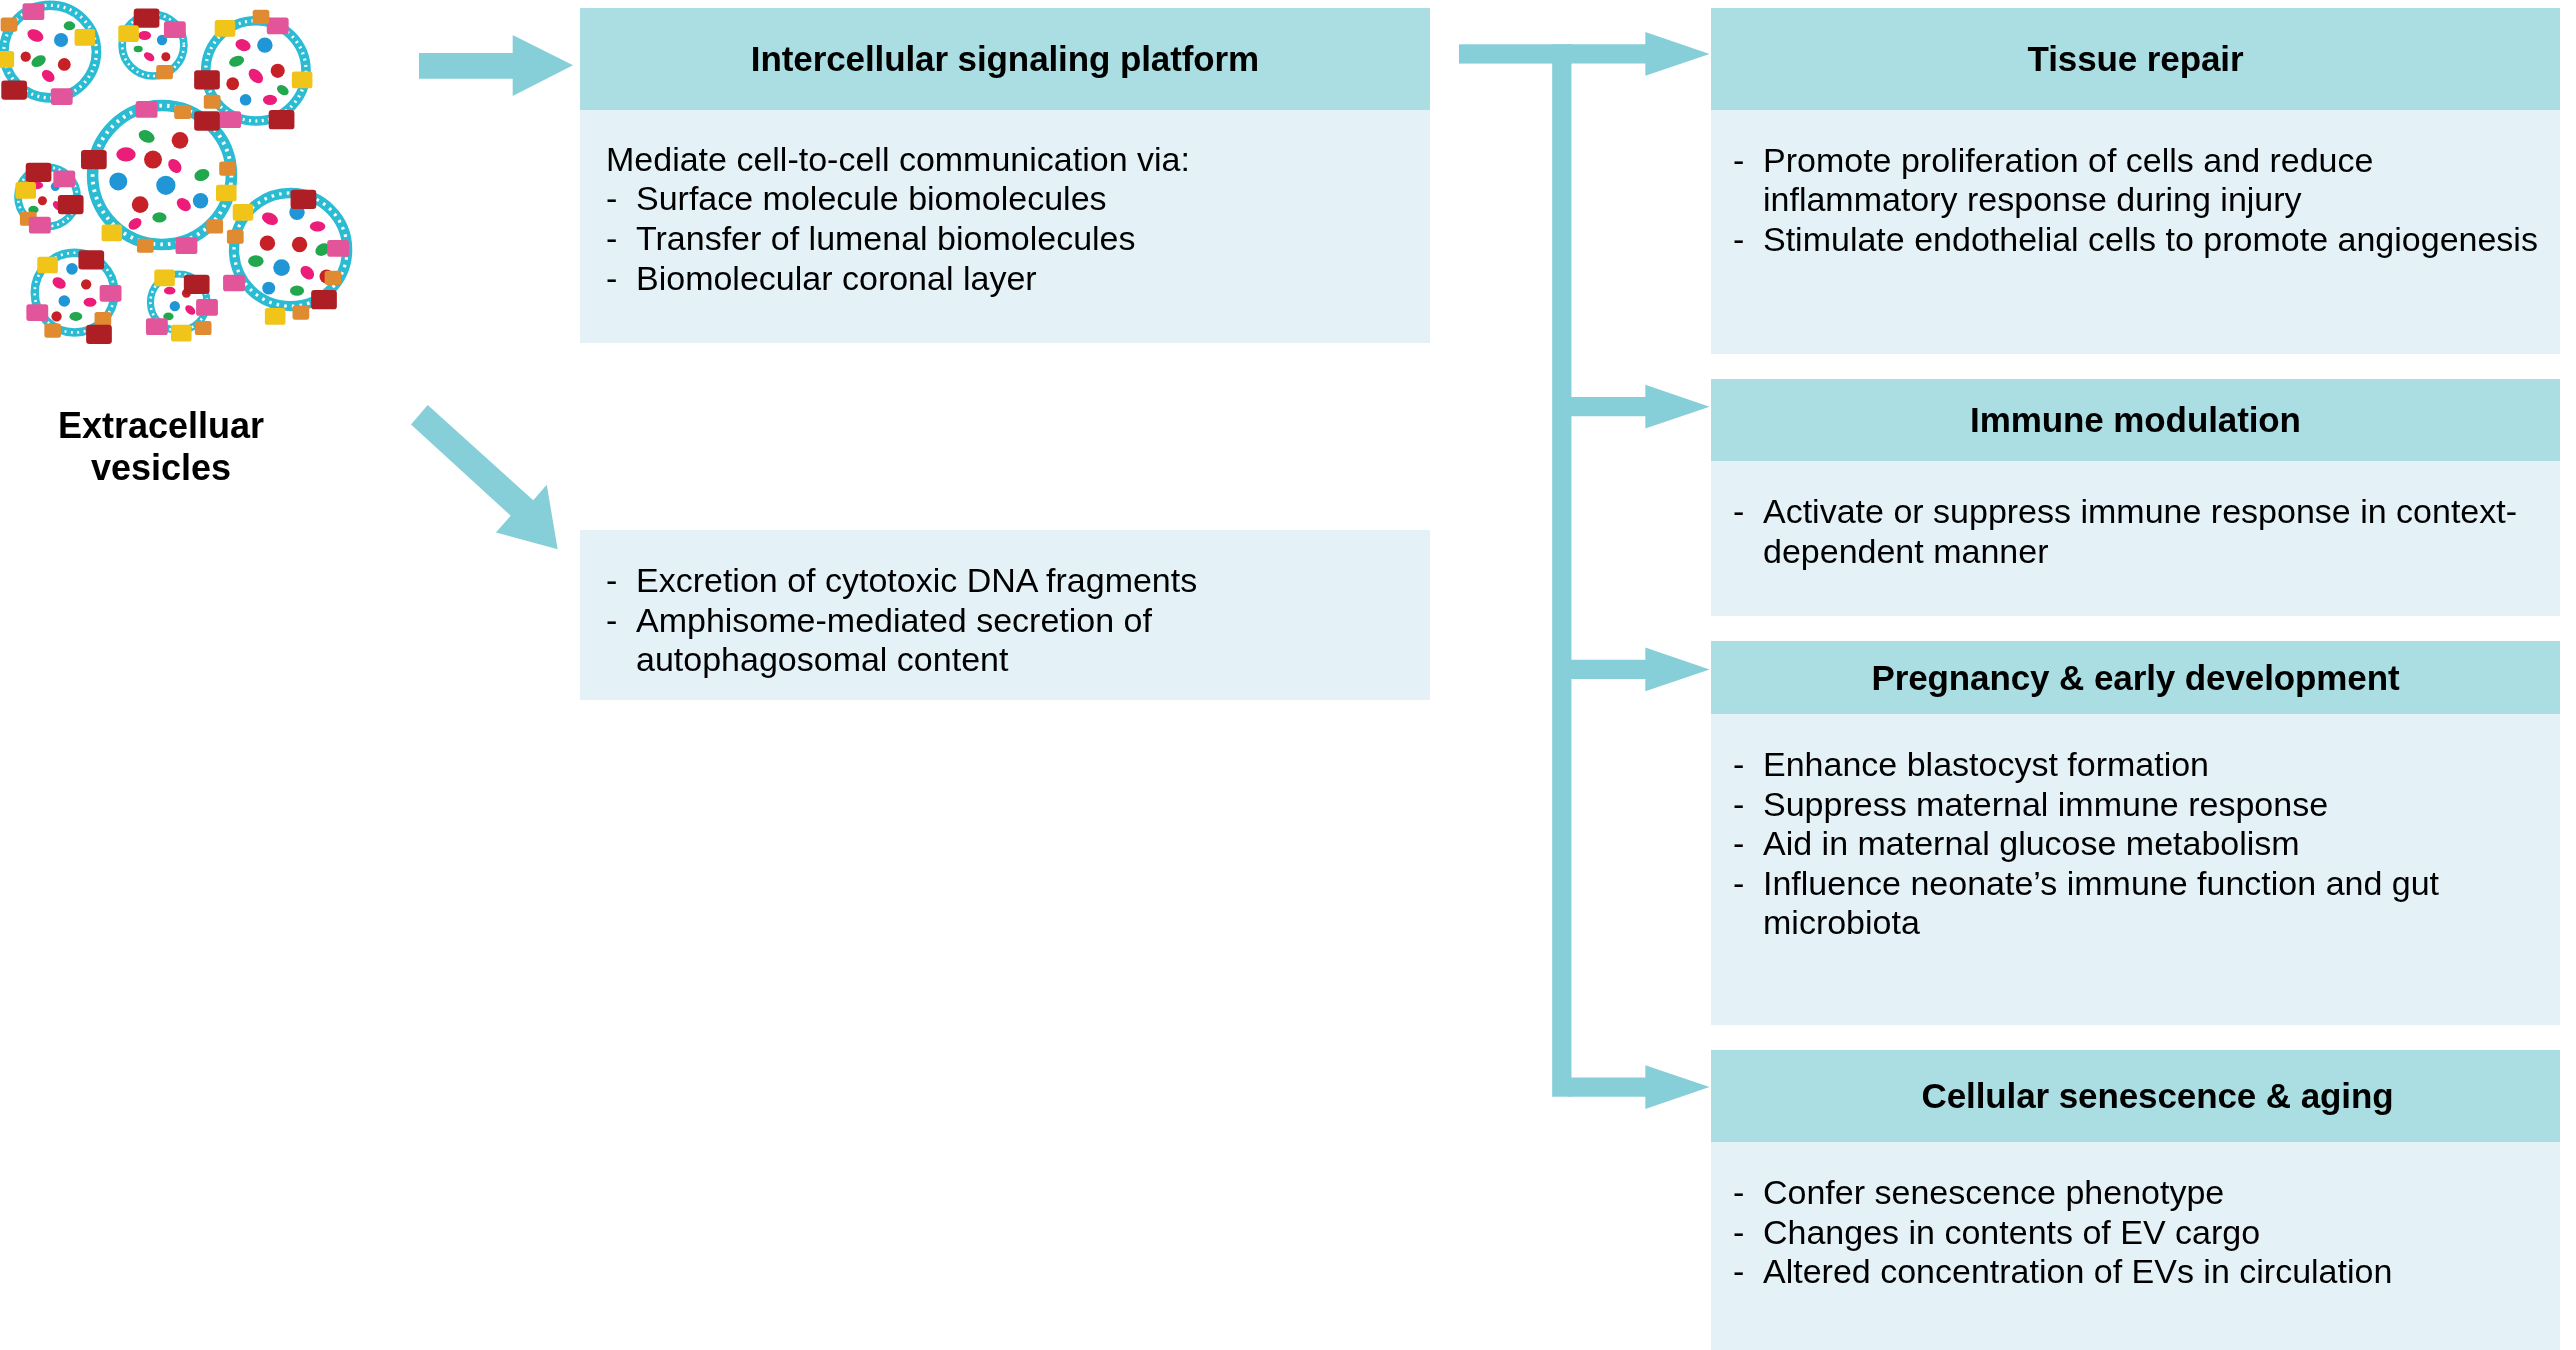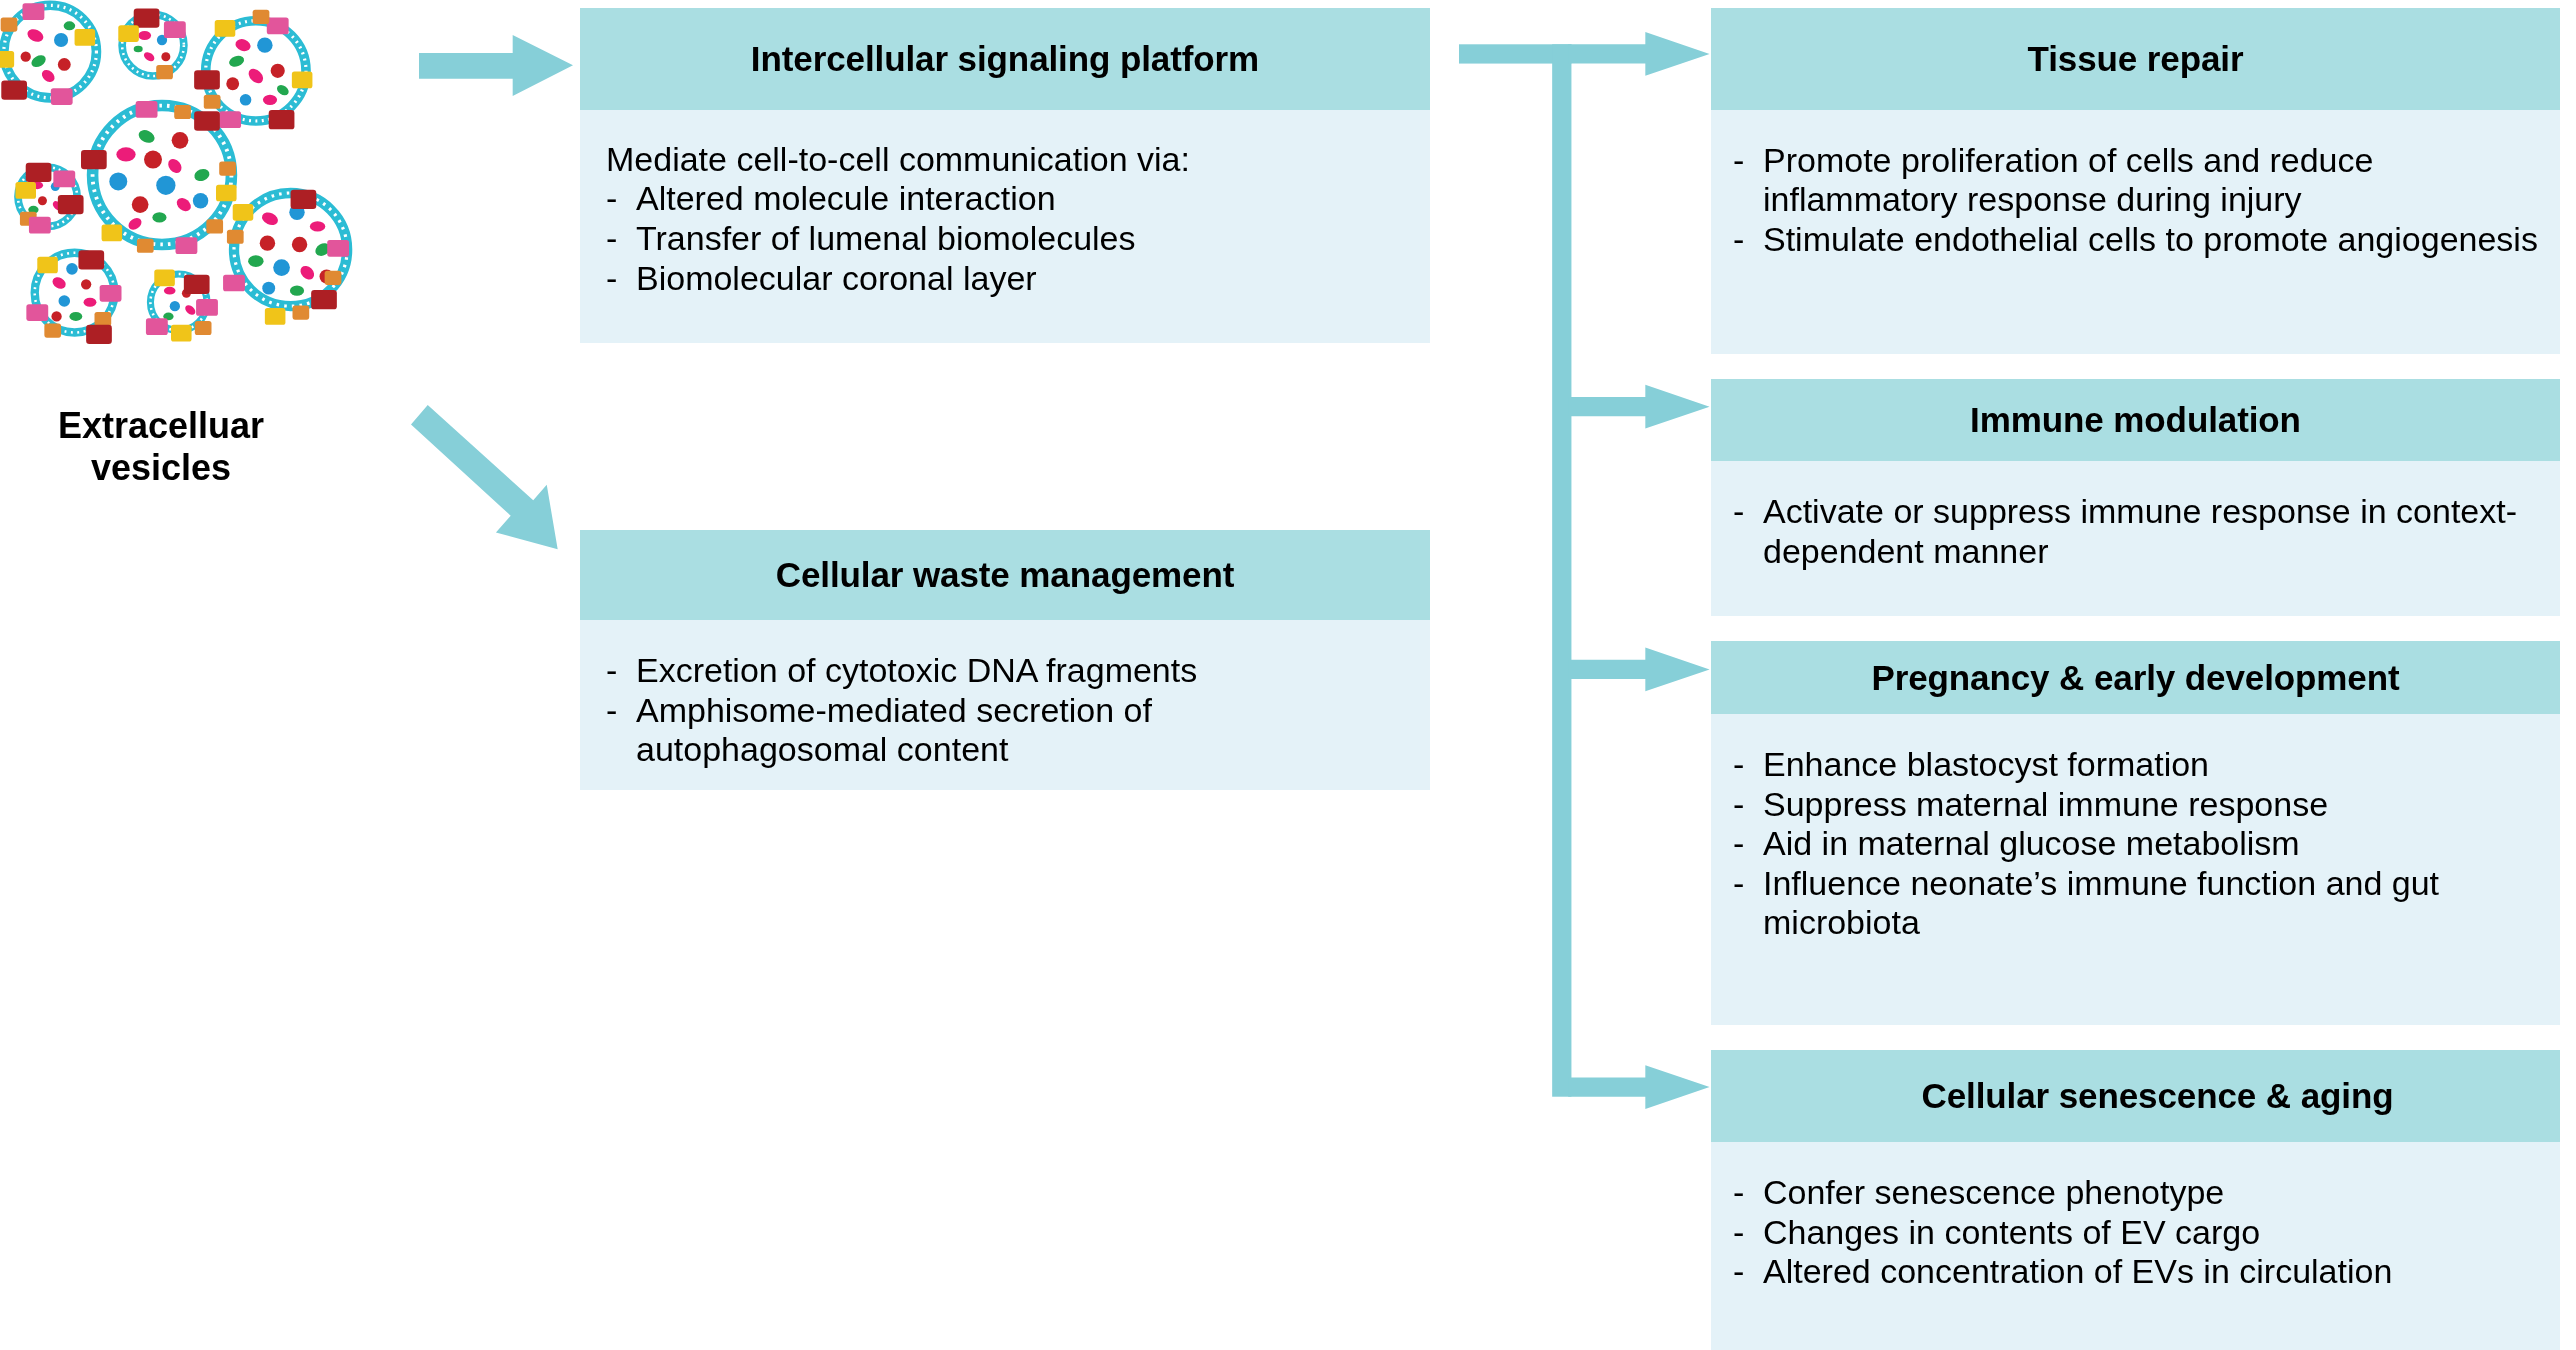--- a/index.html
+++ b/index.html
@@ -282,29 +282,28 @@
 
   <svg class="arrow-svg" style="left:411px; top:405px; width:193px; height:161px;" viewBox="0 0 300 250" xmlns="http://www.w3.org/2000/svg">
     <path class="acc" d="M0,30 L26,0 L190,148 L211,124 L228,224 L132,198 L155,172 Z"></path>
   </svg>
 
   <div class="card" style="left:580px; top:7.7px; width:850px; height:334px;">
     <div class="card-header t-title" style="height:102px;">Intercellular signaling platform</div>
     <div class="card-body t-body" style="height:233px; padding:30px 26px 0 26px;">
       <p class="lead">Mediate cell-to-cell communication via:</p>
       <ul>
-        <li><span class="dash">-</span><span>Altered molecule interaction</span></li>
+        <li><span class="dash">-</span><span>Surface molecule biomolecules</span></li>
         <li><span class="dash">-</span><span>Transfer of lumenal biomolecules</span></li>
         <li><span class="dash">-</span><span>Biomolecular coronal layer</span></li>
       </ul>
     </div>
   </div>
 
   <div class="card" style="left:580px; top:530px; width:850px; height:260px;">
-    <div class="card-header t-title" style="height:90px;">Cellular waste management</div>
     <div class="card-body t-body" style="height:170px; padding:31px 26px 0 26px;">
       <ul>
         <li><span class="dash">-</span><span>Excretion of cytotoxic DNA fragments</span></li>
         <li><span class="dash">-</span><span>Amphisome-mediated secretion of autophagosomal content</span></li>
       </ul>
     </div>
   </div>
 
   <svg class="arrow-svg" style="left:1459px; top:32px; width:257px; height:1086px;" viewBox="0 0 400 1690" xmlns="http://www.w3.org/2000/svg">
 

